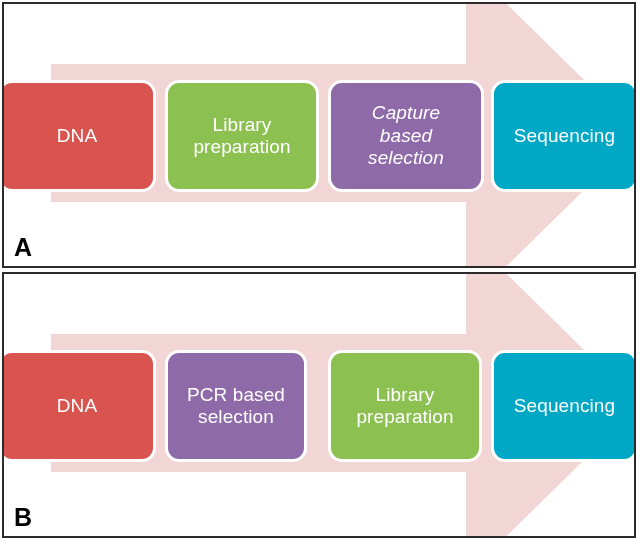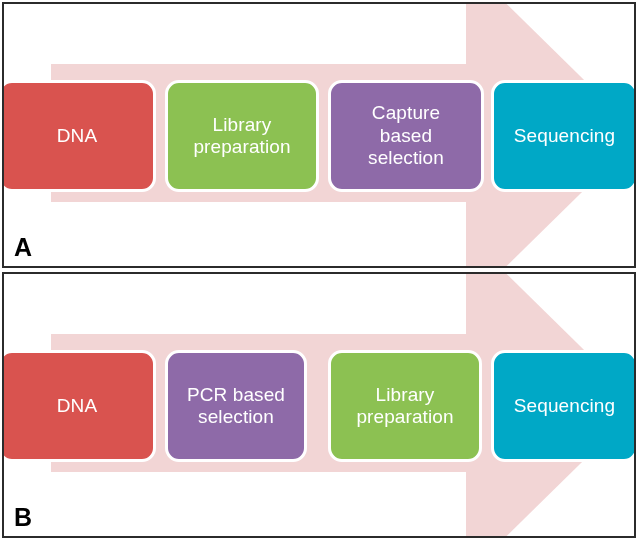--- a/index.html
+++ b/index.html
@@ -103,21 +103,21 @@
     </svg>
 
     <div class="flow-row">
       <div class="step-box" style="left:-6px; width:158px; background:#d9534f;">
         <span class="step-label">DNA</span>
       </div>
       <div class="step-box" style="left:161px; width:154px; background:#8cc152;">
         <span class="step-label">Library
 preparation</span>
       </div>
-      <div class="step-box" style="left:324px; width:156px; background:#8e6aa8;">
+      <div class="step-box" style="left:324px; width:156px; background:#8e6aa8;font-style:italic;">
         <span class="step-label">Capture
 based
 selection</span>
       </div>
       <div class="step-box" style="left:487px; width:147px; background:#00a8c6;">
         <span class="step-label">Sequencing</span>
       </div>
     </div>
 
     <div class="panel-letter">A</div>

